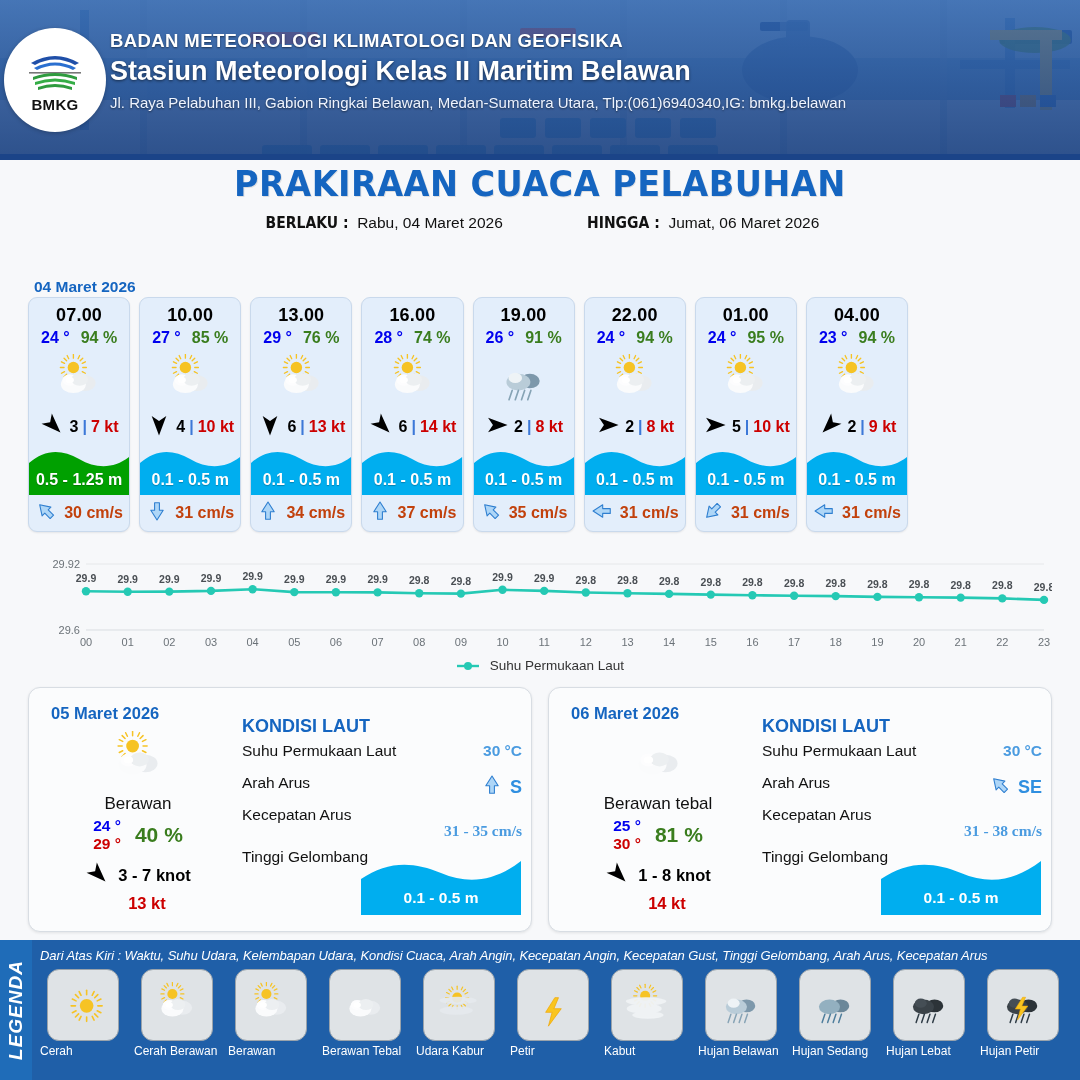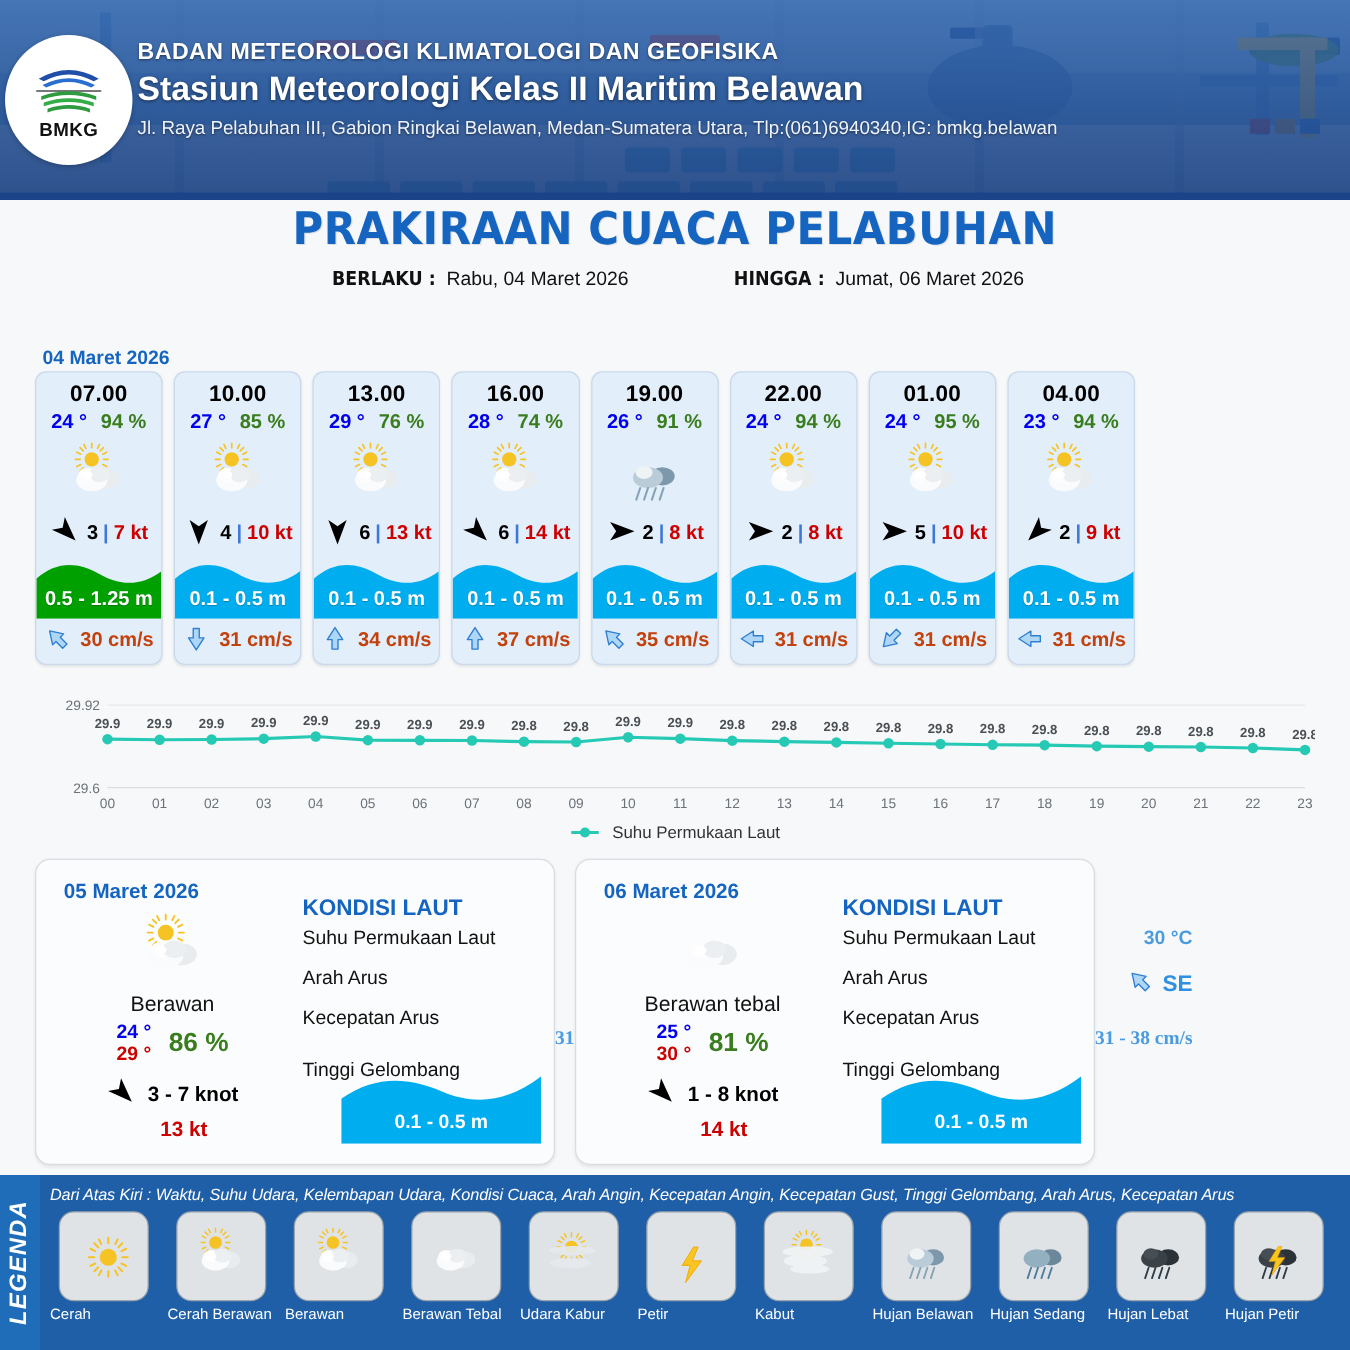--- a/index.html
+++ b/index.html
@@ -87,21 +87,21 @@
   .chart-svg  { display:block; }
   .chart-legend {
     position:absolute; left:0; top:102px; width:1024px; text-align:center;
     font-size:13.5px; color:#333;
   }
   .chart-legend .swatch { display:inline-block; vertical-align:middle; margin-right:6px; }
 
   
   .daily-row { position:absolute; left:28px; top:687px; width:1024px; display:flex; gap:16px; }
   .dpanel {
-    width:416px; height:245px; background:#fbfcfd; border:1px solid #d8dde3; border-radius:12px;
+    width:504px; height:245px; background:#fbfcfd; border:1px solid #d8dde3; border-radius:12px;
     position:relative; box-shadow:0 1px 3px rgba(0,0,0,.09);
   }
   .dp-date { position:absolute; left:22px; top:16px; font-size:16.5px; font-weight:bold; color:#1565c0; }
   .dp-left { position:absolute; left:14px; top:40px; width:190px; text-align:center; }
   .dp-ic { height:64px; display:flex; align-items:center; justify-content:center; }
   .dp-cond { font-size:17px; color:#111; margin-top:2px; }
   .dp-tr { display:flex; align-items:center; justify-content:center; gap:14px; margin-top:3px; }
   .dp-temps { text-align:left; font-size:15.5px; font-weight:bold; line-height:1.18; }
   .dp-tmin { color:#0000ee; }
   .dp-tmax { color:#cc0000; }
@@ -847,21 +847,21 @@
     <ellipse cx="33" cy="50" rx="8" ry="6" fill="#fff"></ellipse>
             </g>
           </svg>
         </div>
       <div class="dp-cond">Berawan</div>
       <div class="dp-tr">
         <div class="dp-temps">
           <div class="dp-tmin">24 °</div>
           <div class="dp-tmax">29 °</div>
         </div>
-        <div class="dp-hum">86 %</div>
+        <div class="dp-hum">40 %</div>
       </div>
       <div class="dp-wind">
         <span><svg width="26" height="26" viewBox="0 0 32 32" style="transform:rotate(135deg)">
     <path d="M16 3 L25 27 L16 21 L7 27 Z" fill="#000"></path>
             </svg></span>
         <span>3  - 7 knot</span>
       </div>
       <div class="dp-gust">13 kt</div>
     </div>
     <div class="dp-right">

